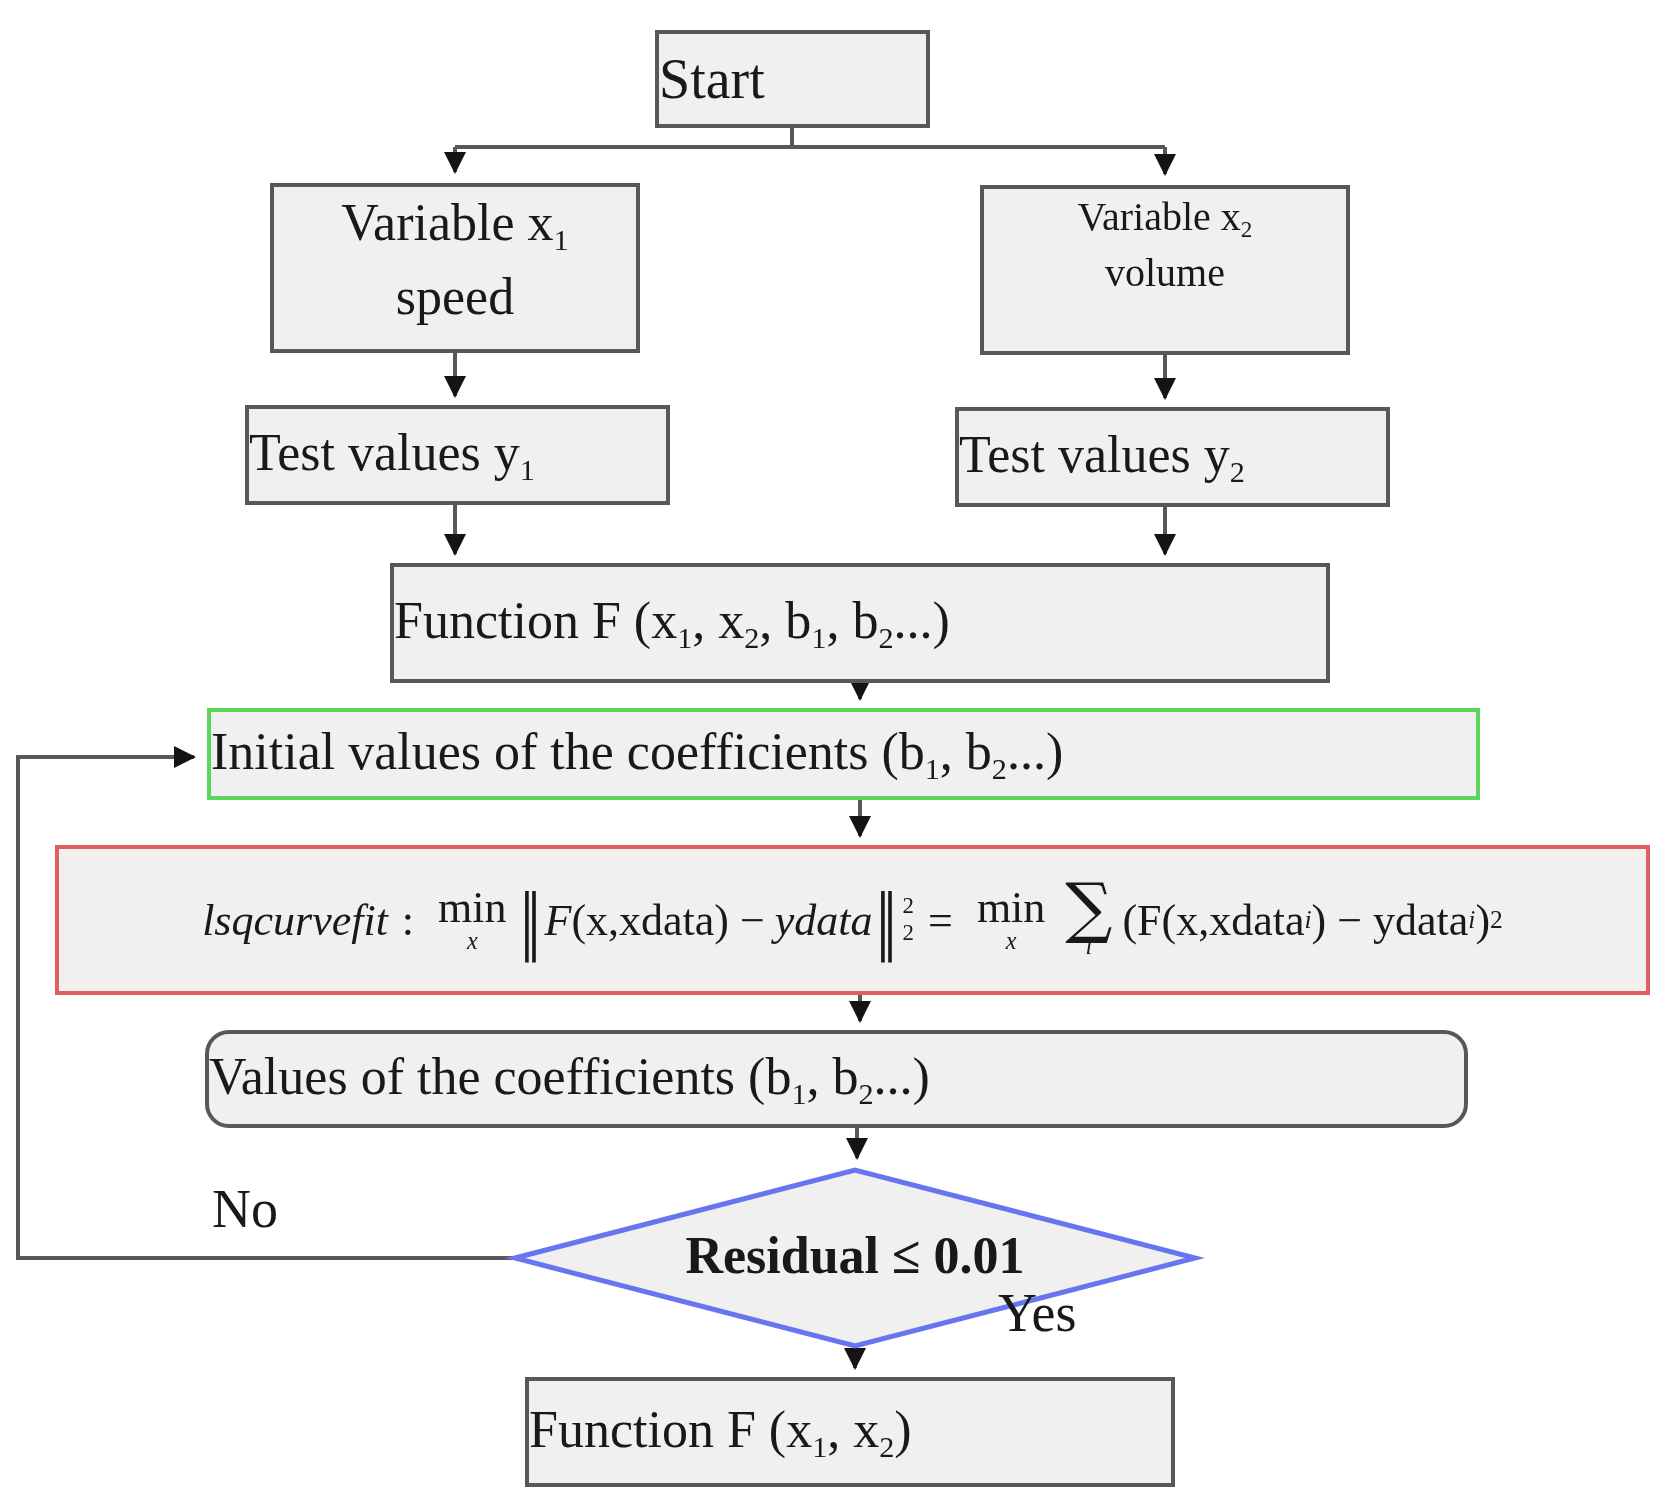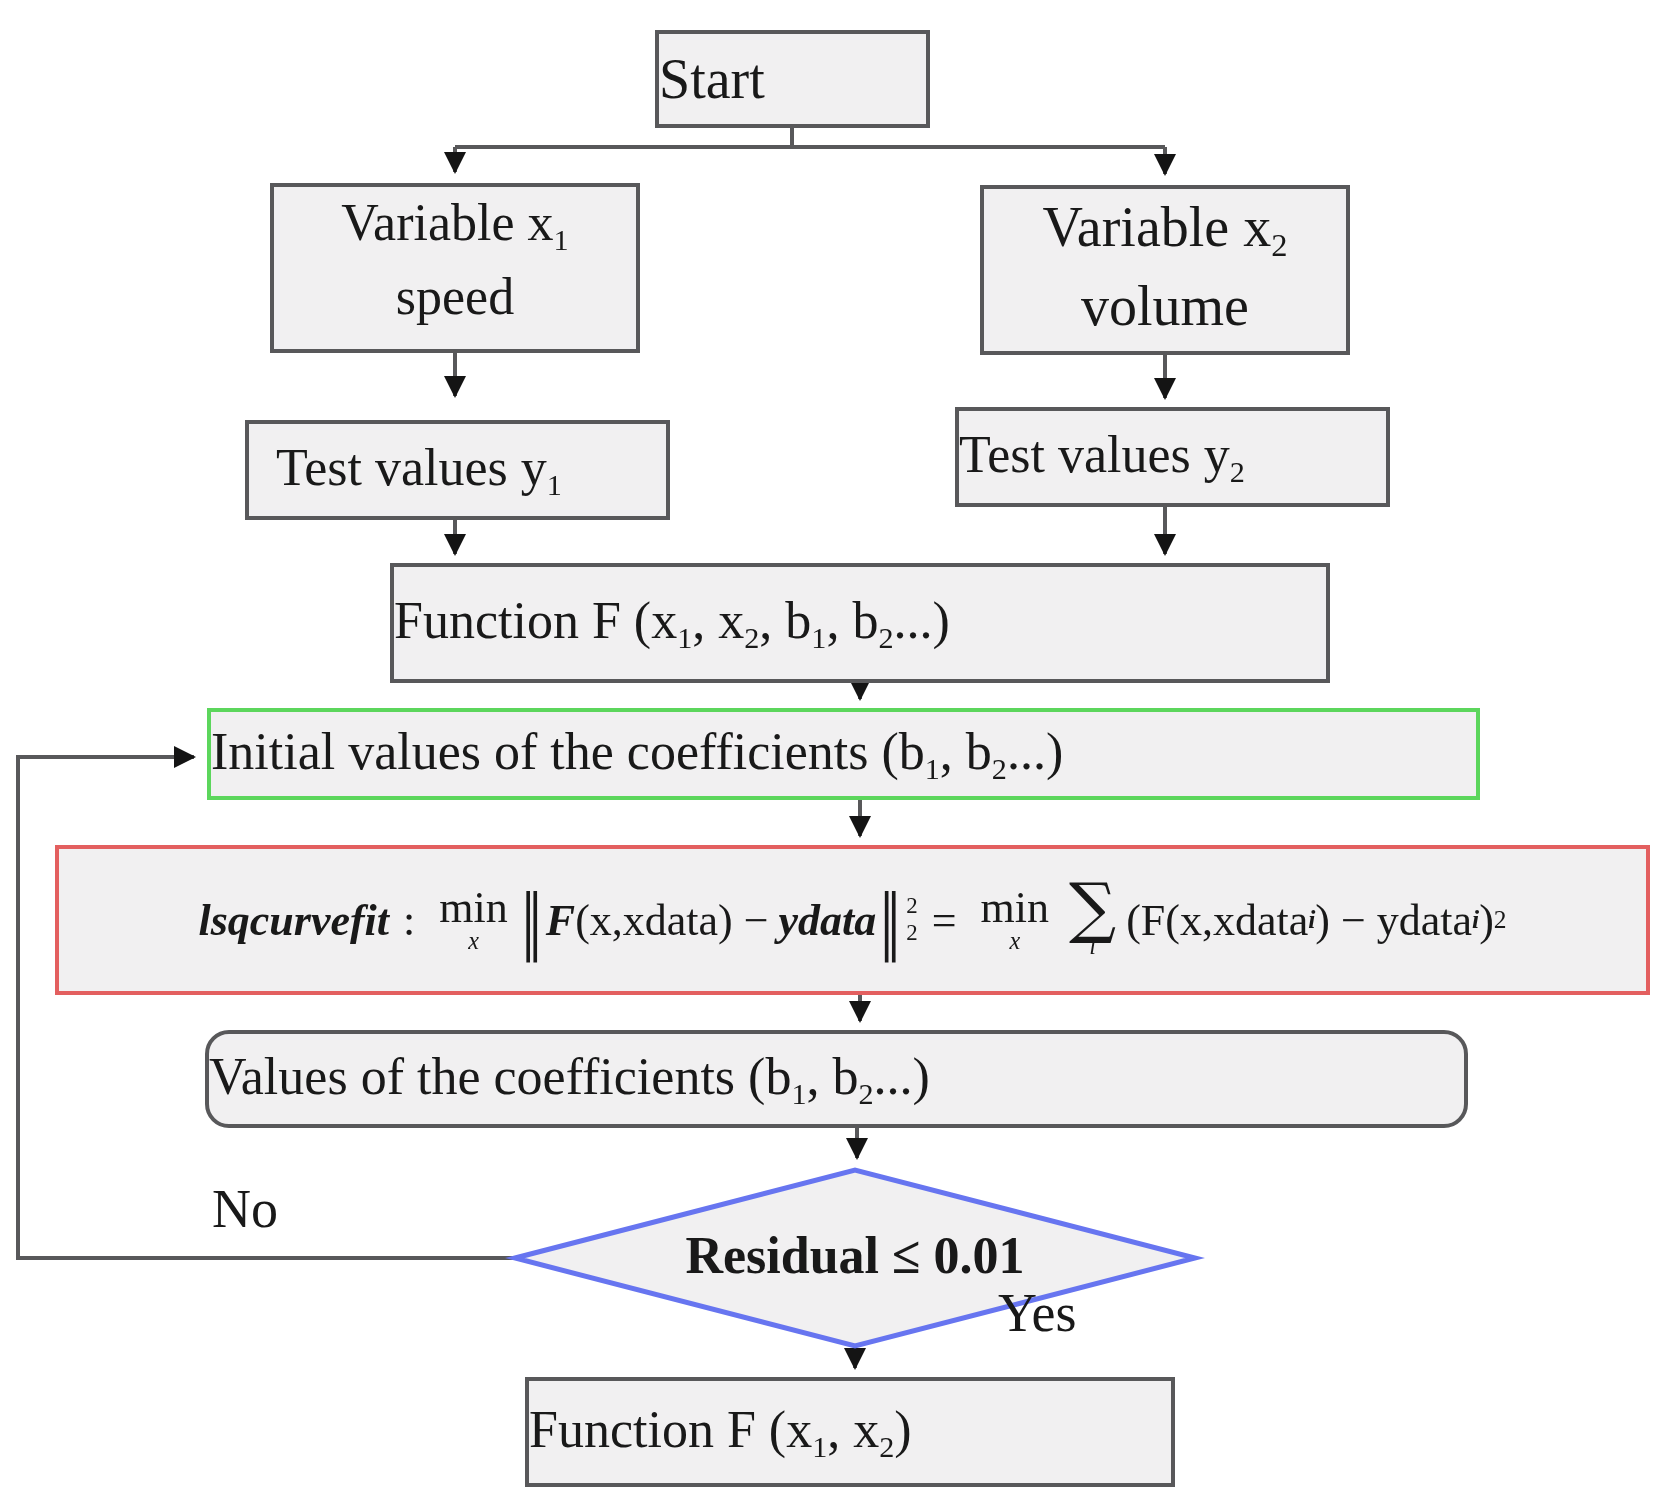--- a/index.html
+++ b/index.html
@@ -9,26 +9,26 @@
   }
   svg.wires { position:absolute; left:0; top:0; }
   .box {
     position:absolute; box-sizing:border-box;
     background:#f1f0f1; border:4px solid #58585a;
     display:flex; align-items:center; justify-content:flex-start;
     text-align:center; white-space:nowrap;
   }
   .sub { font-size:0.58em; vertical-align:-0.32em; }
   .sup { font-size:0.58em; vertical-align:0.55em; }
-  .it  { font-style:italic;font-weight:bold; }
+  .it  { font-style:italic; }
 
   #start-box   { left:655px;  top:30px;   width:275px;  height:98px;  font-size:56px; }
   #var1-box    { left:270px;  top:183px;  width:370px;  height:170px; font-size:52px; flex-direction:column; line-height:1.38; }
-  #var2-box    { left:980px;  top:185px;  width:370px;  height:170px; font-size:56px; flex-direction:column; line-height:1.38; }
-  #test1-box   { left:245px;  top:420px;  width:425px;  height:100px; font-size:52px;padding-left:27px; }
+  #var2-box    { left:980px;  top:185px;  width:370px;  height:170px; font-size:40px; flex-direction:column; line-height:1.38; }
+  #test1-box   { left:245px;  top:405px;  width:425px;  height:100px; font-size:52px; }
   #test2-box   { left:955px;  top:407px;  width:435px;  height:100px; font-size:52px; }
   #func-box    { left:390px;  top:563px;  width:940px;  height:120px;  font-size:52px; }
   #initial-box { left:207px;  top:708px;  width:1273px; height:92px;  font-size:52px; border-color:#5cd65c; }
   #formula-box { left:55px;   top:845px;  width:1595px; height:150px; font-size:44px; border-color:#e35f5f; }
   #values-box  { left:205px;  top:1030px; width:1263px; height:98px;  font-size:52px;border-radius:24px; }
   #final-box   { left:525px;  top:1377px; width:650px;  height:110px; font-size:52px; }
 
   #decision-label {
     position:absolute; left:530px; top:1226px; width:650px;
     text-align:center; font-size:52px; white-space:nowrap;font-weight:bold;

